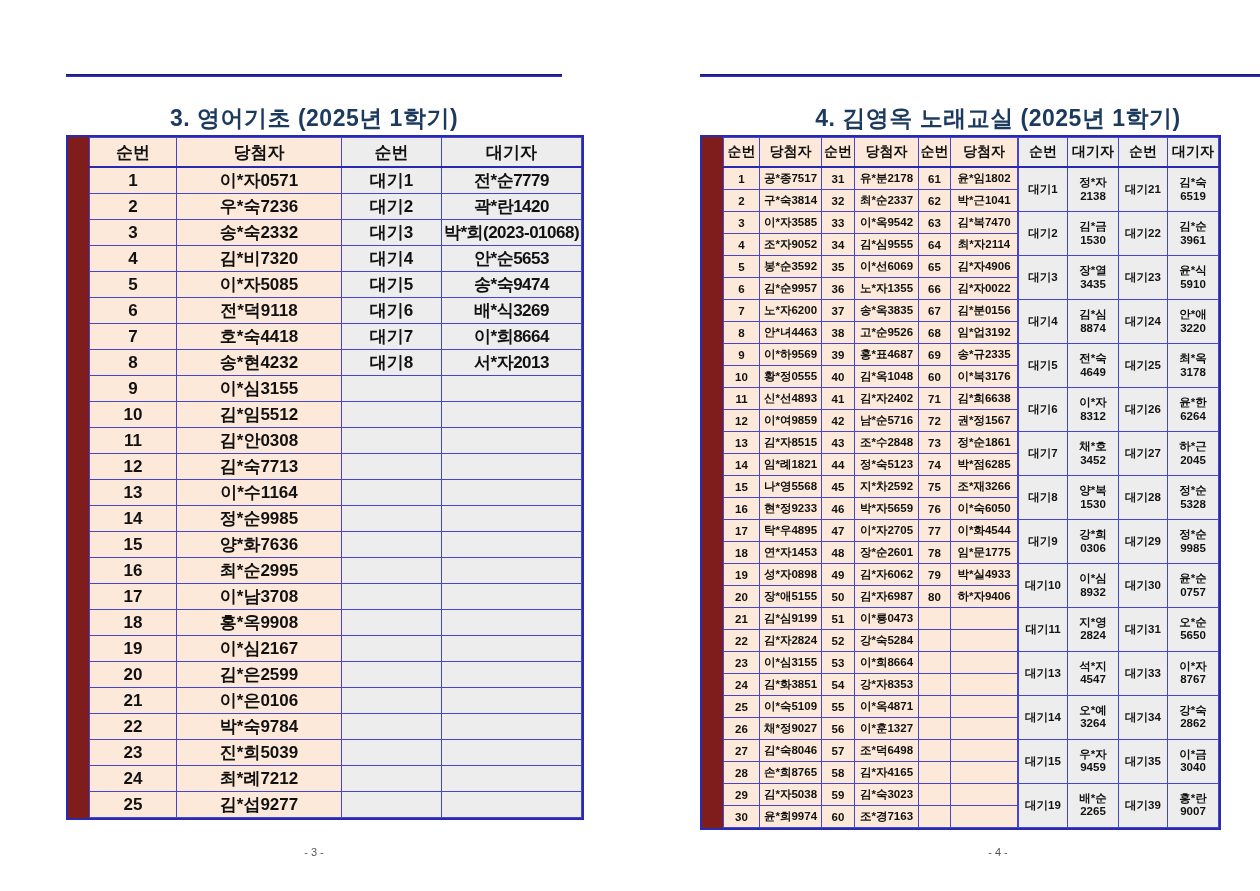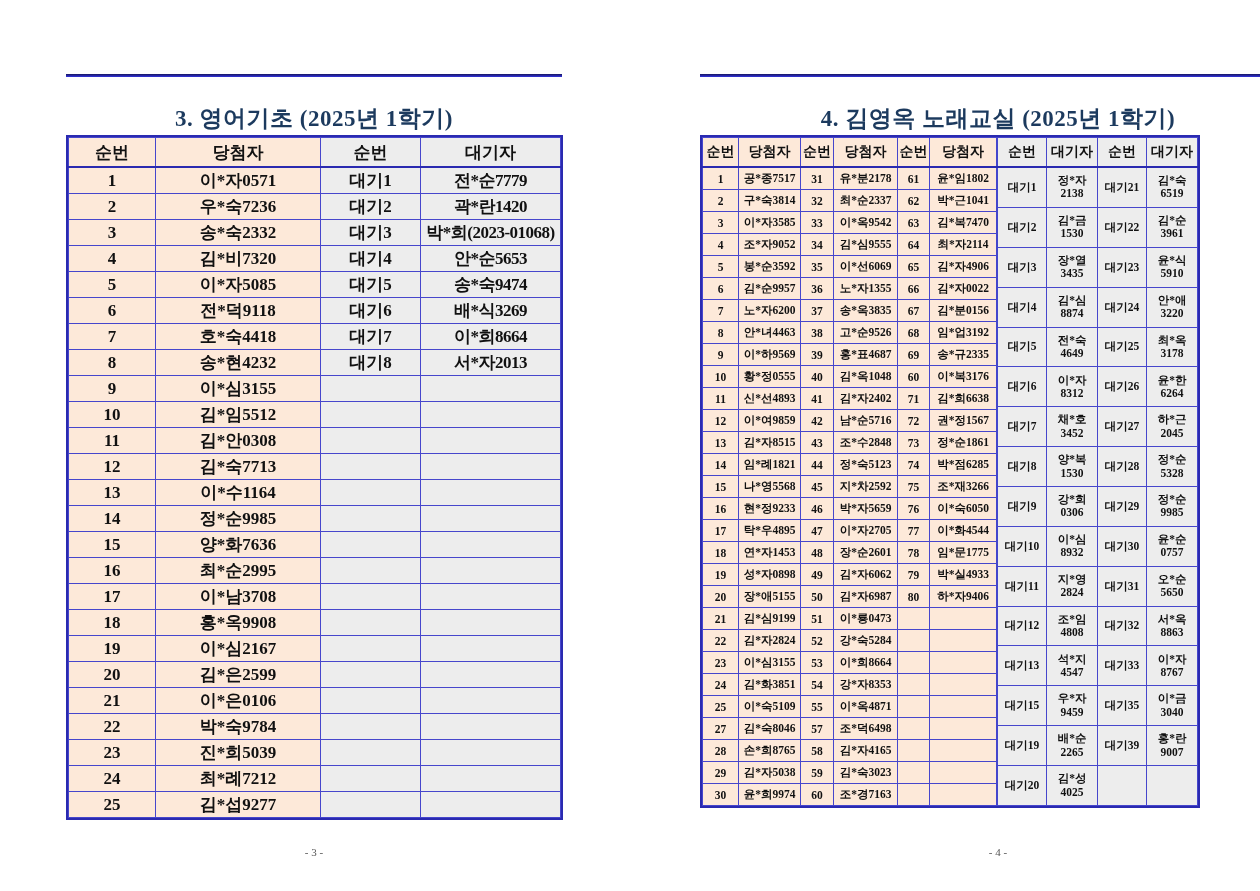--- a/index.html
+++ b/index.html
@@ -1,32 +1,32 @@
 <!DOCTYPE html>
 <html><head>
 <meta charset="utf-8">
 <style>
   html,body { margin:0; padding:0; background:#ffffff; }
   body {
     width:1260px; height:891px; position:relative; overflow:hidden;
     font-family:"Liberation Sans", sans-serif; color:#111;
   }
-  .panel { position:absolute; top:0; height:891px;font-family:Liberation Serif, serif; }
+  .panel { position:absolute; top:0; height:891px; }
   .panel-left  { left:66px;  width:496px; }
   .panel-right { left:700px; width:596px; }
 
   .top-rule { position:absolute; top:74px; left:0; width:100%; height:3px;
               background:linear-gradient(#15155e, #3434e0); }
 
   .panel-title { position:absolute; top:88px; left:0; width:100%;
                  text-align:center; font-size:23px; font-weight:bold;
                  color:#1c3a5e; letter-spacing:0.5px; white-space:nowrap; }
 
   .twrap { position:absolute; top:135px; left:0; border:2px solid #2a2ab0;
-           display:inline-flex; background:#7f1d1d; }
+           display:inline-flex; background:#7f1d1d;padding-left:21px; }
 
   table { border-collapse:collapse; table-layout:fixed; }
   th, td { border:1px solid #4646cc; text-align:center; vertical-align:middle;
            padding:0; font-weight:bold; overflow:hidden; }
   thead th { border-bottom:2px solid #2a2ab0; background:#fde9d9; }
 
   .peach { background:#fde9d9; }
   .gray  { background:#ededed; }
   th.gray { background:#ededed; }
 
@@ -496,20 +496,28 @@
 
           <tr>
             <td class="peach">25</td>
             <td class="peach">이*숙5109</td>
             <td class="peach">55</td>
             <td class="peach">이*옥4871</td>
             <td class="peach"></td>
             <td class="peach"></td>
           </tr>
 
+          <tr>
+            <td class="peach">26</td>
+            <td class="peach">채*정9027</td>
+            <td class="peach">56</td>
+            <td class="peach">이*훈1327</td>
+            <td class="peach"></td>
+            <td class="peach"></td>
+          </tr>
 
           <tr>
             <td class="peach">27</td>
             <td class="peach">김*숙8046</td>
             <td class="peach">57</td>
             <td class="peach">조*덕6498</td>
             <td class="peach"></td>
             <td class="peach"></td>
           </tr>
 
@@ -651,38 +659,38 @@
 
           <tr>
             <td class="gray">대기11</td>
             <td class="gray">지*영
 2824</td>
             <td class="gray">대기31</td>
             <td class="gray">오*순
 5650</td>
           </tr>
 
-          <tr>
-            <td class="gray">대기12</td>
-            <td class="gray">조*임
-4808</td>
-            <td class="gray">대기32</td>
-            <td class="gray">서*옥
-8863</td>
-          </tr>
 
           <tr>
             <td class="gray">대기13</td>
             <td class="gray">석*지
 4547</td>
             <td class="gray">대기33</td>
             <td class="gray">이*자
 8767</td>
           </tr>
 
+          <tr>
+            <td class="gray">대기14</td>
+            <td class="gray">오*예
+3264</td>
+            <td class="gray">대기34</td>
+            <td class="gray">강*숙
+2862</td>
+          </tr>
 
           <tr>
             <td class="gray">대기15</td>
             <td class="gray">우*자
 9459</td>
             <td class="gray">대기35</td>
             <td class="gray">이*금
 3040</td>
           </tr>
 
@@ -691,25 +699,18 @@
 
           <tr>
             <td class="gray">대기19</td>
             <td class="gray">배*순
 2265</td>
             <td class="gray">대기39</td>
             <td class="gray">홍*란
 9007</td>
           </tr>
 
-          <tr>
-            <td class="gray">대기20</td>
-            <td class="gray">김*성
-4025</td>
-            <td class="gray"></td>
-            <td class="gray"></td>
-          </tr>
         </tbody>
     </table>
   </div>
 
   <div class="page-footer">- 4 -</div>
 </section>
 
 </body></html>

